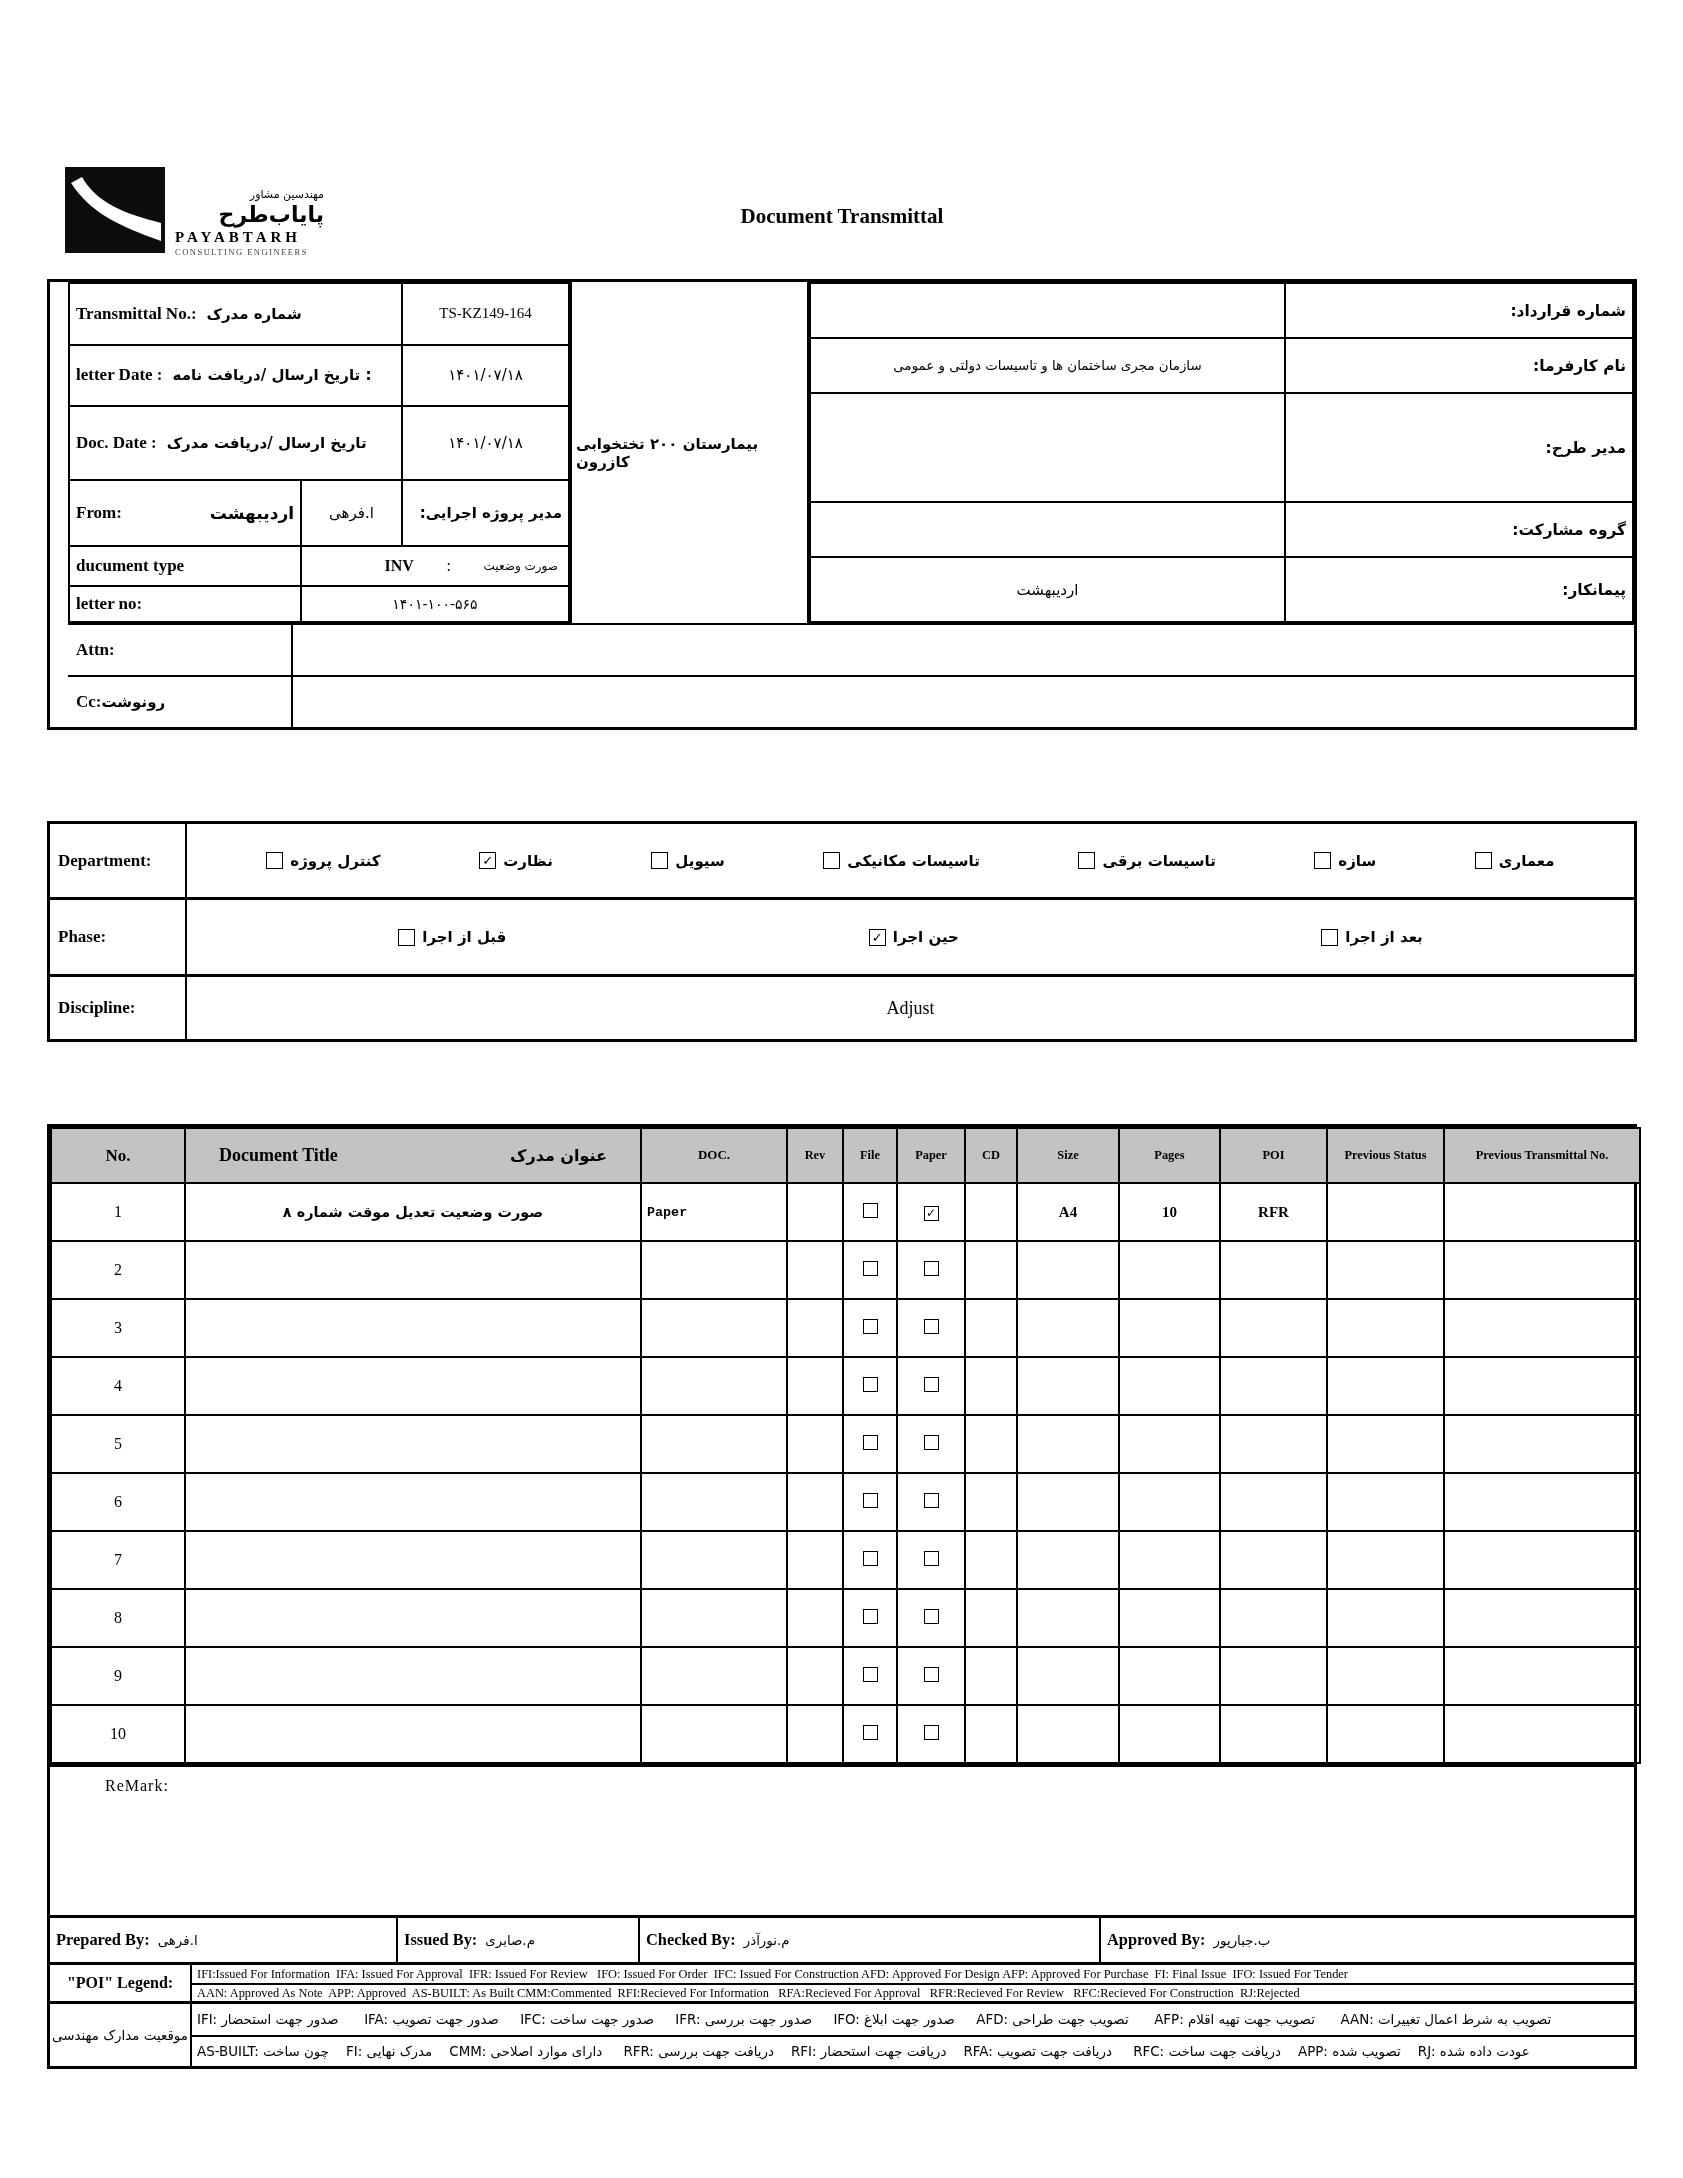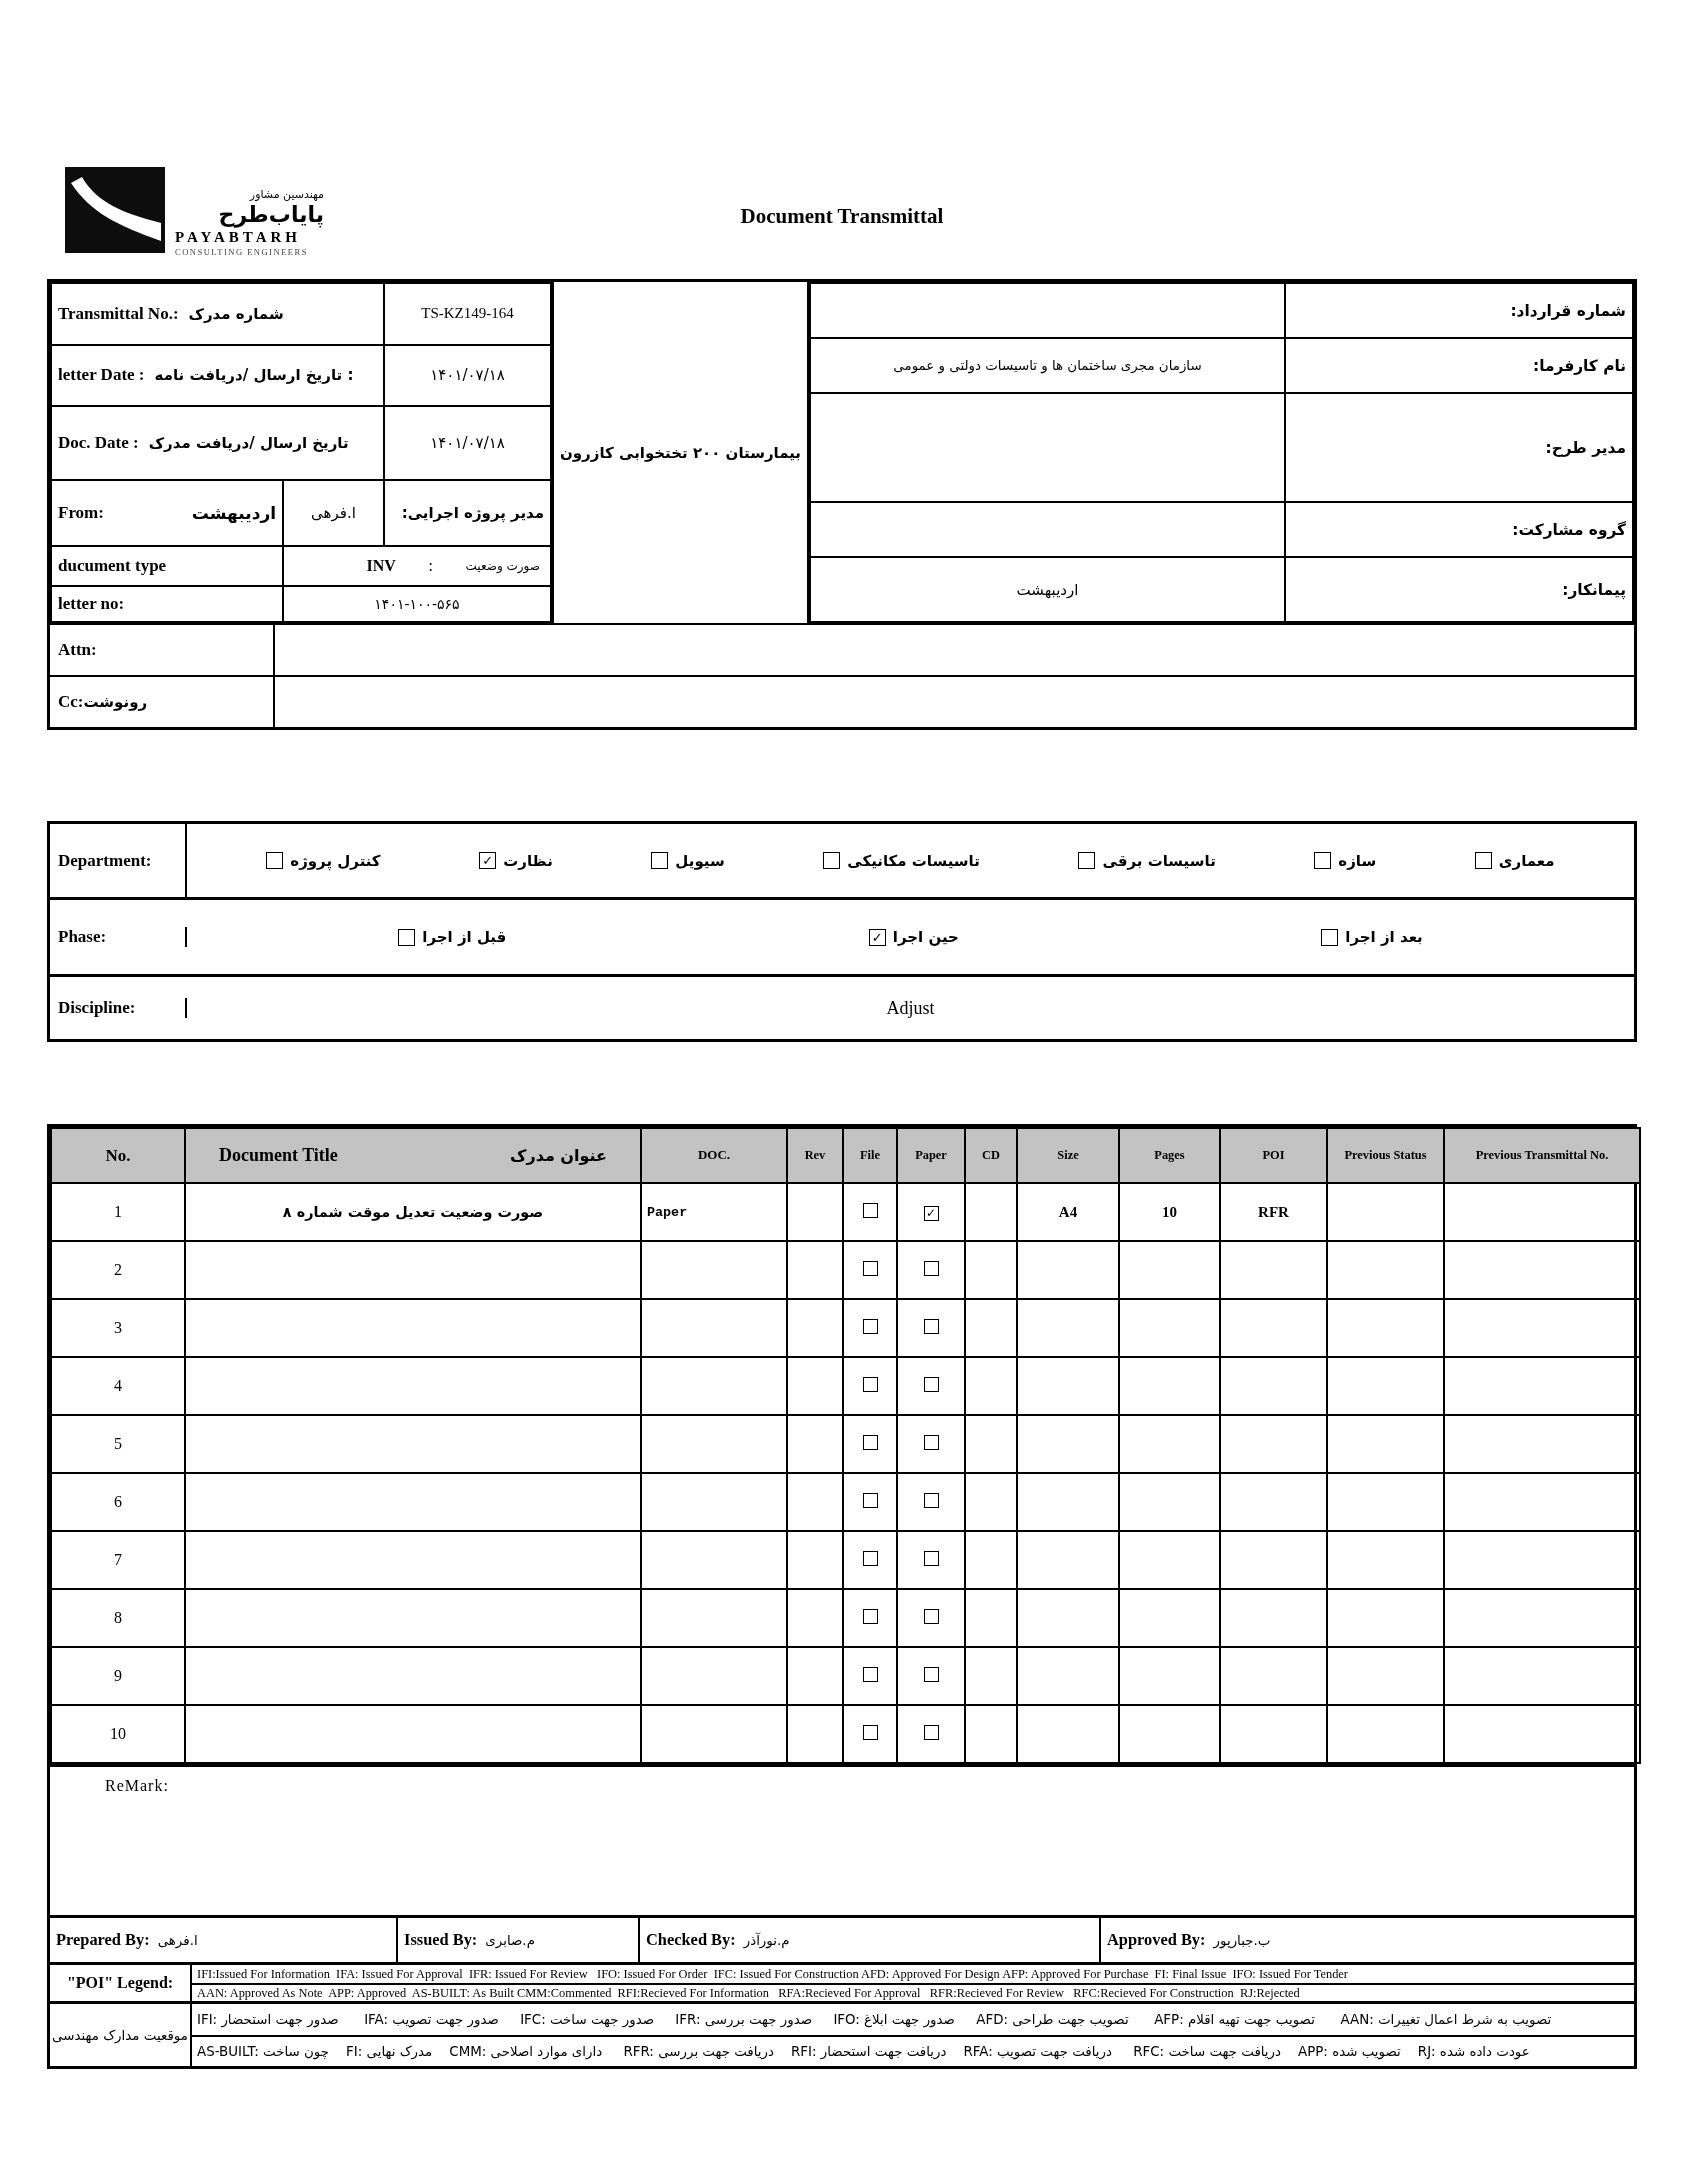--- a/index.html
+++ b/index.html
@@ -14,21 +14,21 @@
   .logo-box{width:100px;height:86px;display:block;}
   .logo-text{display:flex;flex-direction:column;line-height:1.15;margin-top:22px;}
   .logo-fa-top{font-size:11px;text-align:right;width:149px;}
   .logo-fa-name{font-size:22px;font-weight:bold;text-align:right;width:149px;}
   .logo-en-name{font-size:15px;font-weight:bold;letter-spacing:4px;margin-top:2px;}
   .logo-en-sub{font-size:8.5px;letter-spacing:1.5px;color:#444;margin-top:2px;}
   .doc-title{position:absolute;top:204px;left:0;width:100%;text-align:center;
              font-size:21px;font-weight:bold;}
 
   
-  .toptable{position:absolute;top:279px;left:47px;width:1590px;border:3px solid #000;}
+  .toptable{position:absolute;top:279px;left:47px;width:1590px;border:3px solid #000;padding-left:18px;}
   .toprow{display:flex;}
   table{border-collapse:collapse;table-layout:fixed;}
   .toptable td{border:2px solid #000;padding:2px 6px;overflow:hidden;}
   .lt{width:500px;}
   .rt{width:823px;}
   .center-cell{width:267px;border-left:2px solid #000;border-right:2px solid #000;
                display:flex;align-items:center;justify-content:center;text-align:left;
                font-size:15px;font-weight:bold;padding:4px;}
   .enlbl{font-size:17px;font-weight:bold;}
   .falbl{font-size:15px;font-weight:bold;}
@@ -38,21 +38,21 @@
   .rt td.rlabel{padding-left:6px;font-size:15.4px;font-weight:bold;}
   .rt td.rvalue{text-align:center;font-size:13.4px;}
   .fullrow{display:flex;border-top:2px solid #000;height:52px;align-items:stretch;}
   .fullrow .flabel{width:225px;border-right:2px solid #000;display:flex;align-items:center;
                    padding-left:8px;font-size:17px;font-weight:bold;}
   .fullrow .fvalue{flex:1;}
 
   
   .classtable{position:absolute;top:821px;left:47px;width:1590px;border:3px solid #000;}
   .crow{display:flex;align-items:stretch;}
-  .crow + .crow{border-top:3px solid #000;align-items:center;}
+  .crow + .crow{border-top:3px solid #000;}
   .clabel{width:137px;border-right:2px solid #000;display:flex;align-items:center;
           padding-left:8px;font-size:17px;font-weight:bold;flex:none;}
   .copts{flex:1;display:flex;justify-content:space-around;align-items:center;padding:0 30px;}
   .opt{display:flex;align-items:center;gap:7px;}
   .olabel{font-size:15px;font-weight:bold;}
   .cb{display:inline-flex;width:17px;height:17px;border:1.6px solid #000;flex:none;
       align-items:center;justify-content:center;font-size:13px;line-height:1;
       font-family:"DejaVu Sans",sans-serif;background:#fff;}
   .disc-val{flex:1;display:flex;align-items:center;justify-content:center;font-size:18px;}
 

